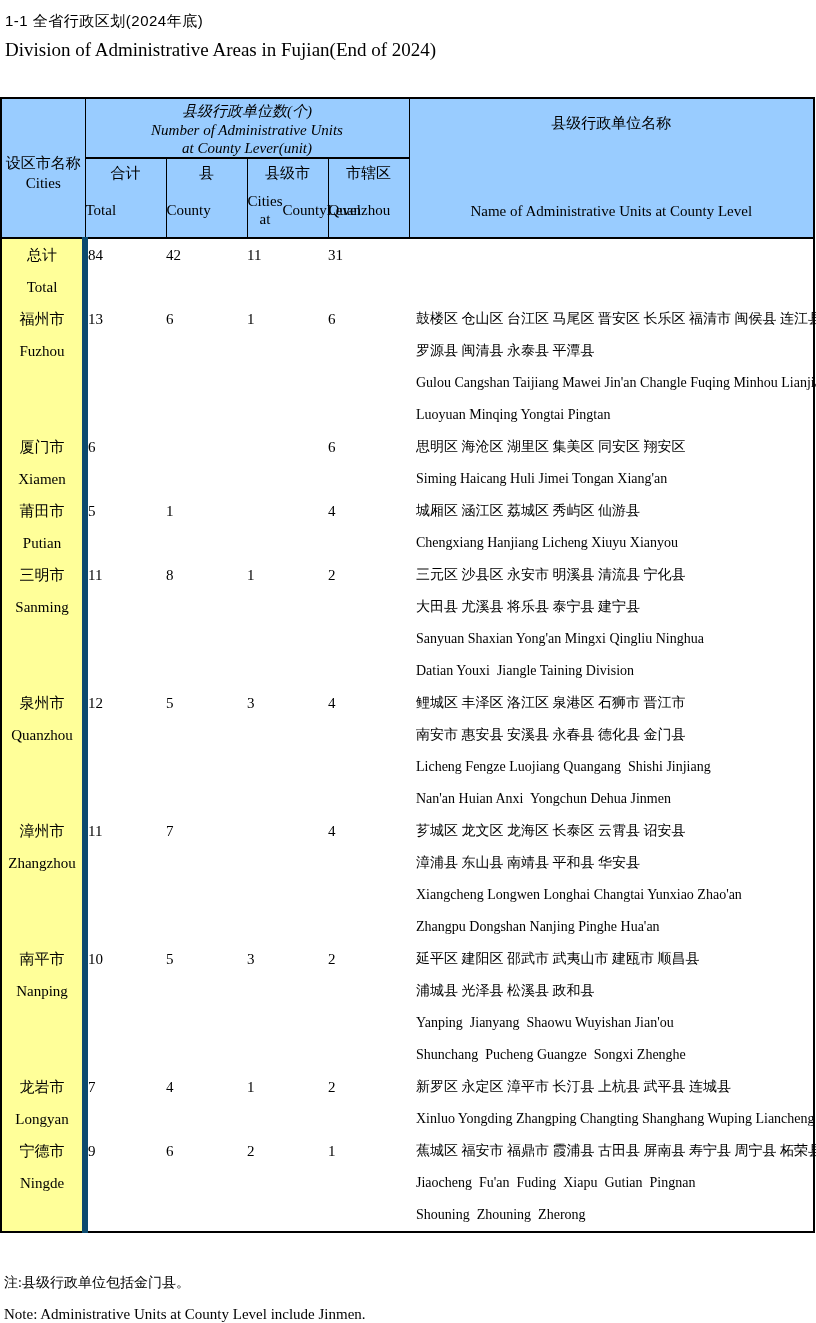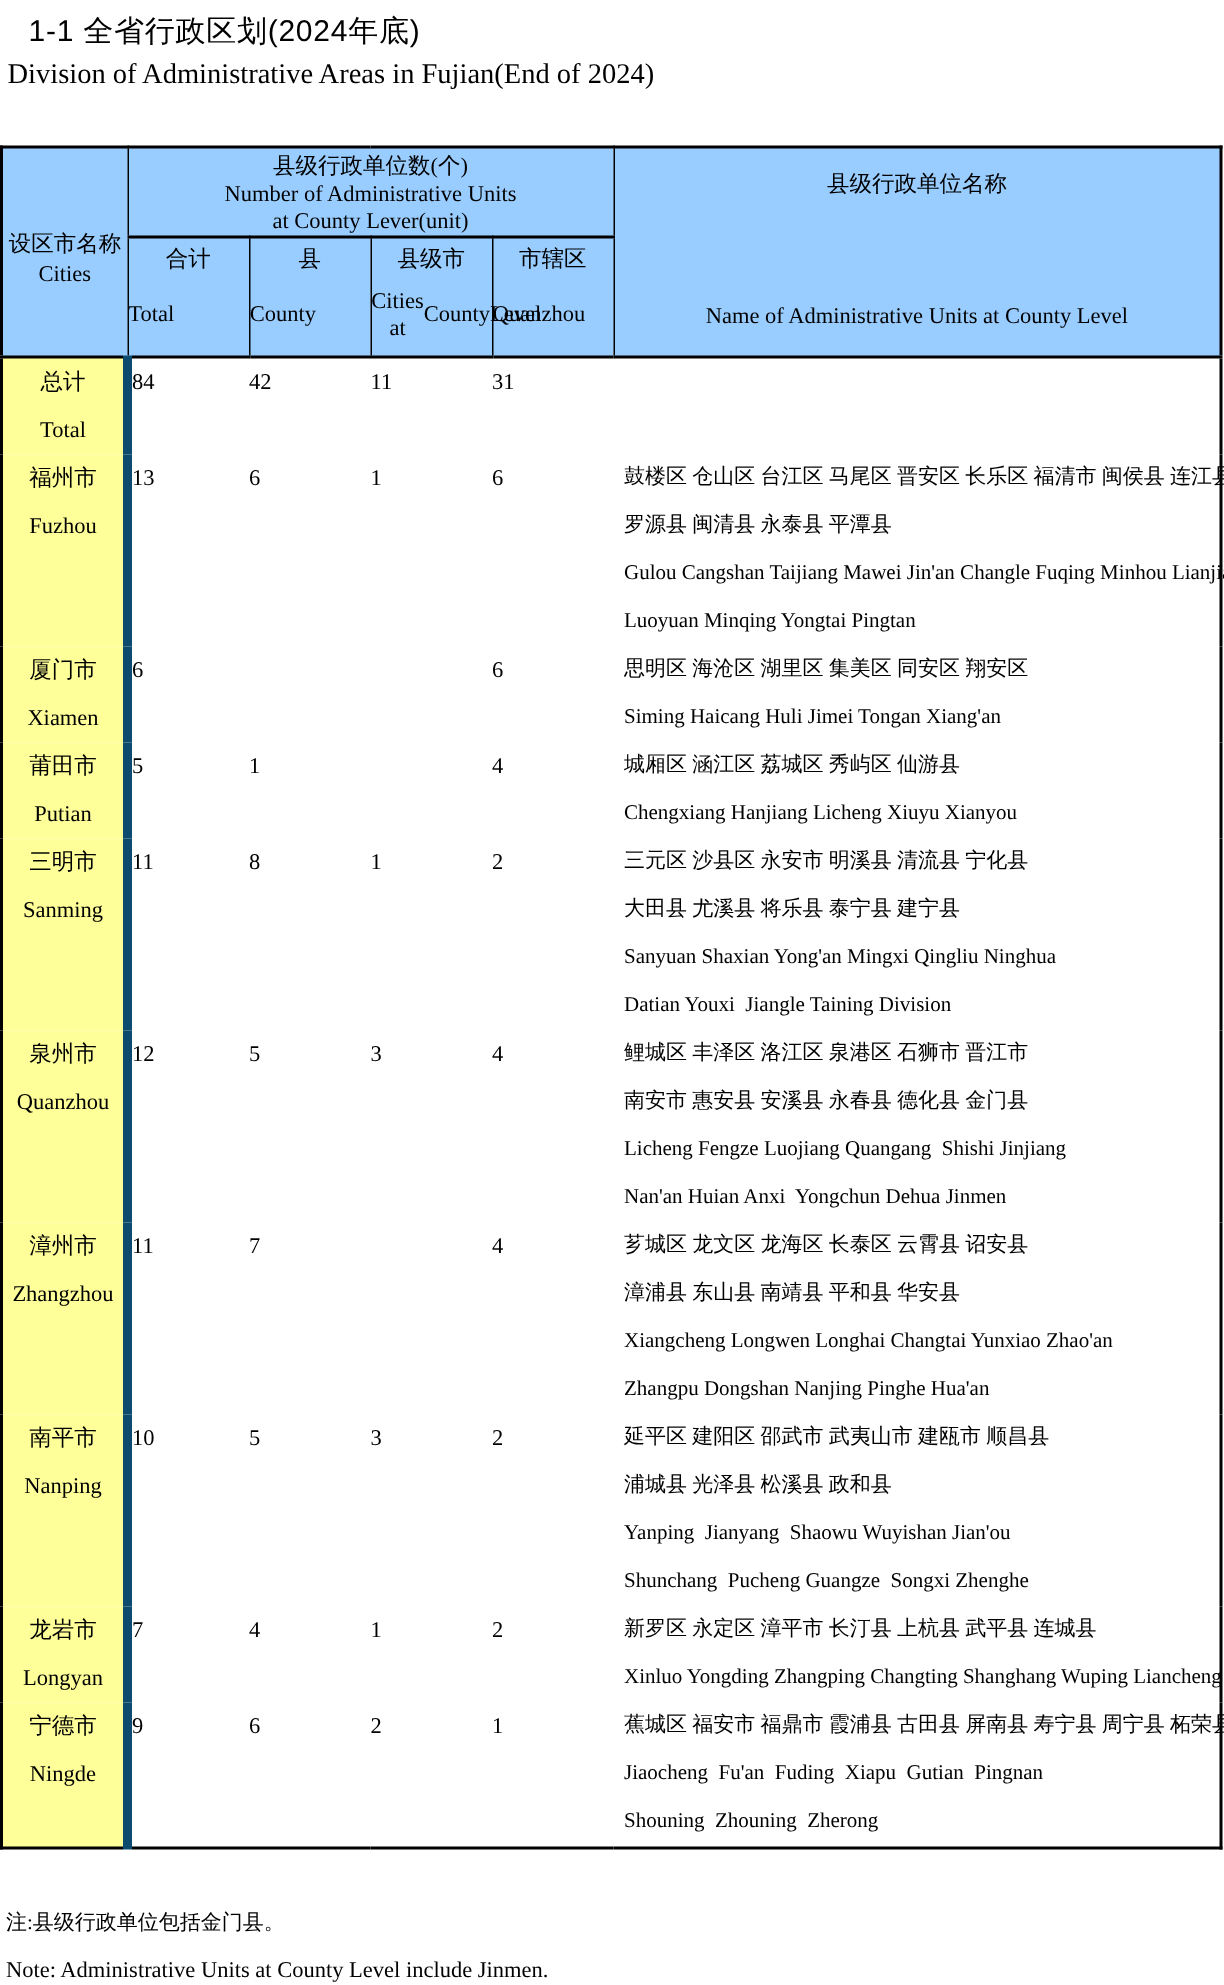--- a/index.html
+++ b/index.html
@@ -4,21 +4,21 @@
 <style>
   * { margin:0; padding:0; box-sizing:border-box; }
   html,body { background:#ffffff; }
   body {
     width:816px; height:1323px; overflow:hidden; color:#000;
     font-family:"Liberation Serif","DejaVu Serif",serif;
   }
   .page { padding-top:6px; }
   .title-zh {
     font-family:"Liberation Sans","DejaVu Sans",sans-serif;
-    font-size:20px; line-height:30px; padding-left:19px; letter-spacing:0.5px;
+    font-size:15px; line-height:30px; padding-left:5px; letter-spacing:0.5px;
   }
   .title-en { font-size:19px; line-height:28px; padding-left:5px; }
 
   table.main {
     border-collapse:collapse; table-layout:fixed;
     width:812px; margin-top:33px;
     border:2px solid #000;
   }
   col.c-city { width:84px; }
   col.c-num  { width:81px; }
@@ -26,21 +26,21 @@
 
   thead th {
     background:var(--header-bg,#99CCFF);
     border:1px solid #000; border-bottom:2px solid #000;
     font-weight:normal; font-size:15px; vertical-align:top; padding:0;
   }
   th .hline  { line-height:20px; }
   th .hline-s{ line-height:18px; }
 
   .th-cities .inner { padding-top:54px; }
-  .th-group  { height:59px; }
+  .th-group  { height:59px;font-style:italic; }
   .th-group .inner { padding-top:2px; text-align:center; }
   .th-sub    { height:78px; }
   .th-sub .zh { height:24px; padding-top:4px; line-height:20px; text-align:center; }
   .th-sub .en { height:54px; display:flex; flex-direction:row; align-items:center; justify-content:space-between; text-align:center; }
   .th-names .inner { height:135px; display:flex; flex-direction:column; align-items:center; justify-content:center; text-align:center;gap:18px; }
   .th-names .zh { line-height:20px; margin-bottom:50px; }
   .th-names .en { line-height:20px; }
 
   tbody td { border:none; vertical-align:top; padding:0; font-size:15px; }
   tbody td.city {

